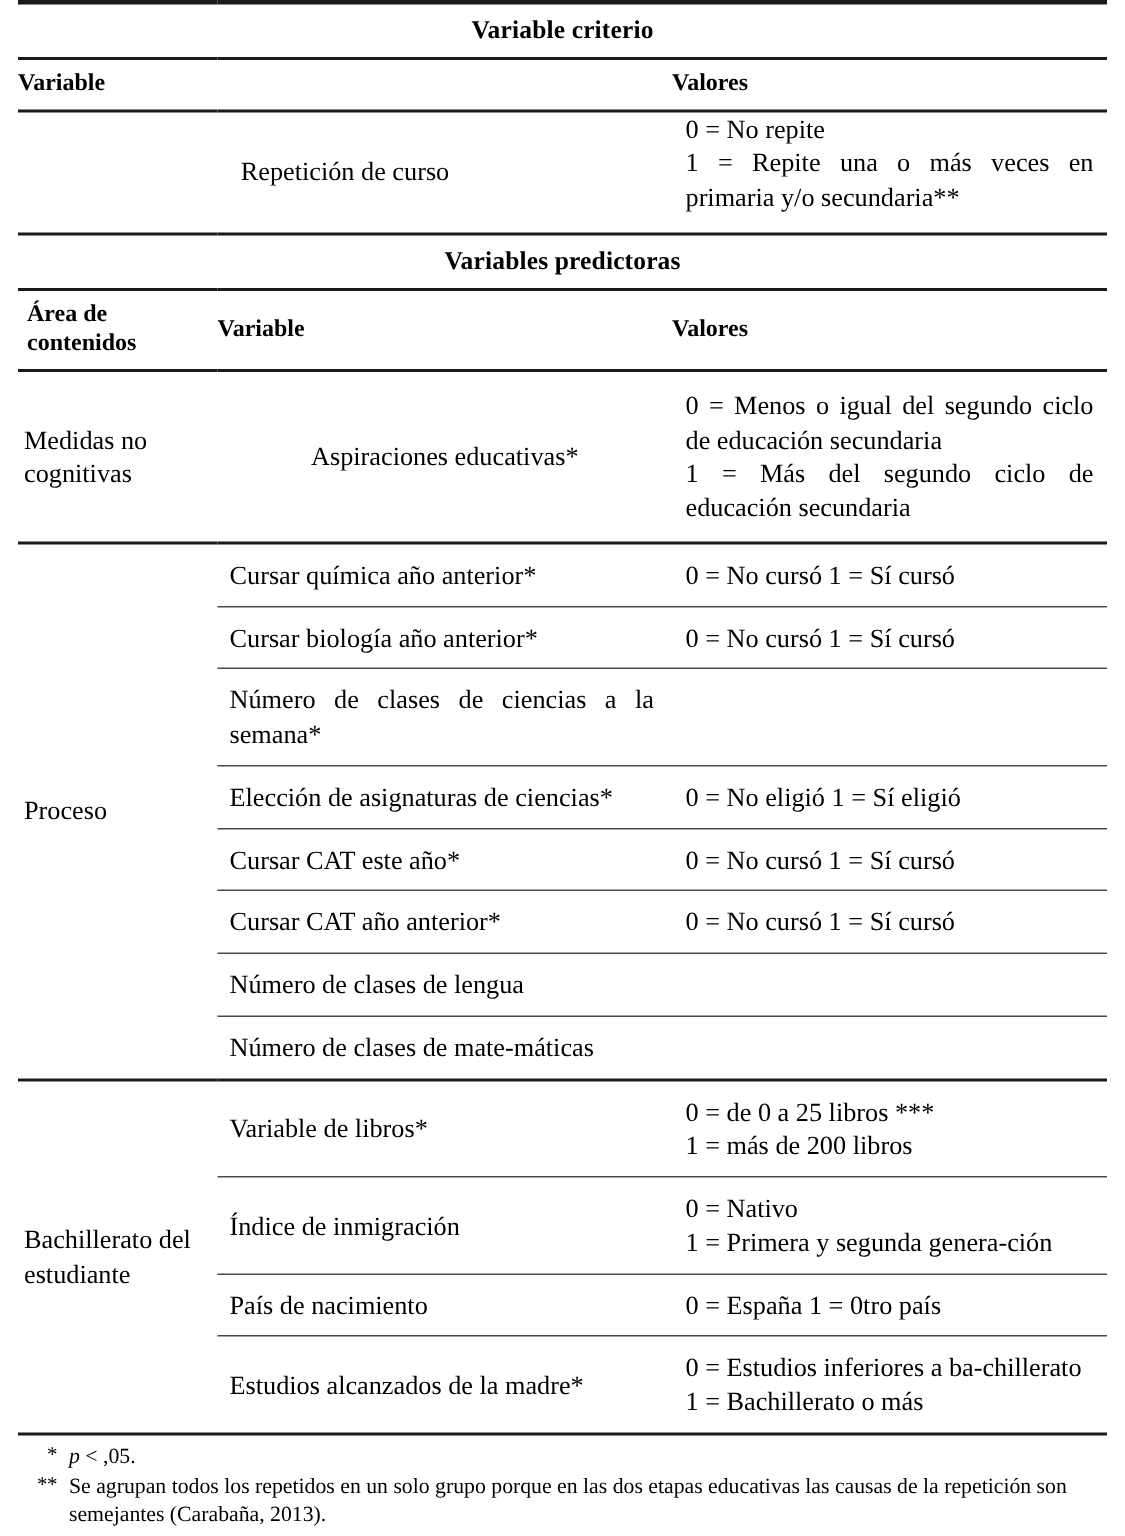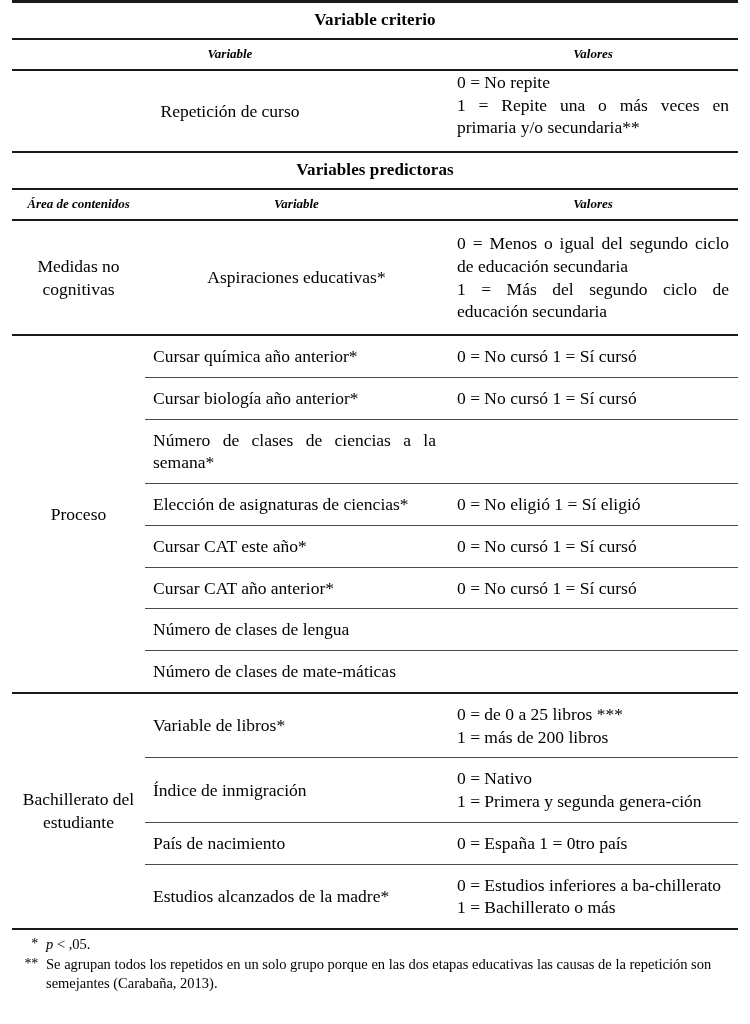--- a/index.html
+++ b/index.html
@@ -49,43 +49,41 @@
 
   
   .banner {
     text-align: center;
     font-weight: bold;
     font-size: 17px;
     padding: 6px 0 7px 0;
     letter-spacing: .1px;
   }
   .colhead {
-    text-align: center;
     font-weight: bold;
-    font-size: 13px;
+    font-size: 16px;
     padding: 6px 0 7px 0;
     line-height: 1.22;
-    font-style: italic;
   }
 
   .cellpad {
     padding: 9px 9px 9px 9px;
   }
   .cellpad-l {
     padding: 9px 12px 9px 8px;
   }
   .just {
     text-align: justify;
     text-align-last: left;
     hyphens: manual;
   }
   .ctr { text-align: center; }
 
   .group-label {
-    text-align: center;
+    text-align: left;
     vertical-align: middle;
     padding: 6px 4px;
     line-height: 1.30;
   }
 
   
   .subrule-2, .subrule-3 {
     border-top: 1.2px solid #4a4a4a;
   }
 

